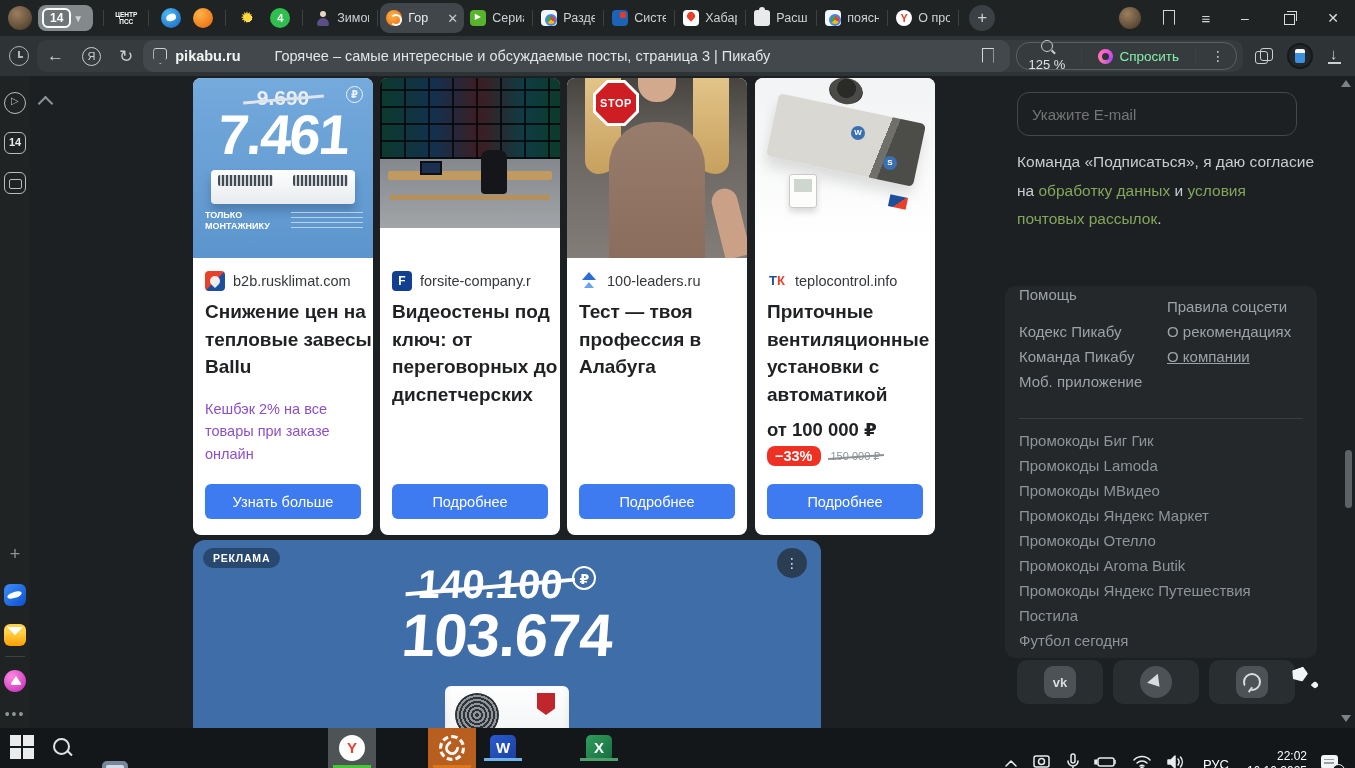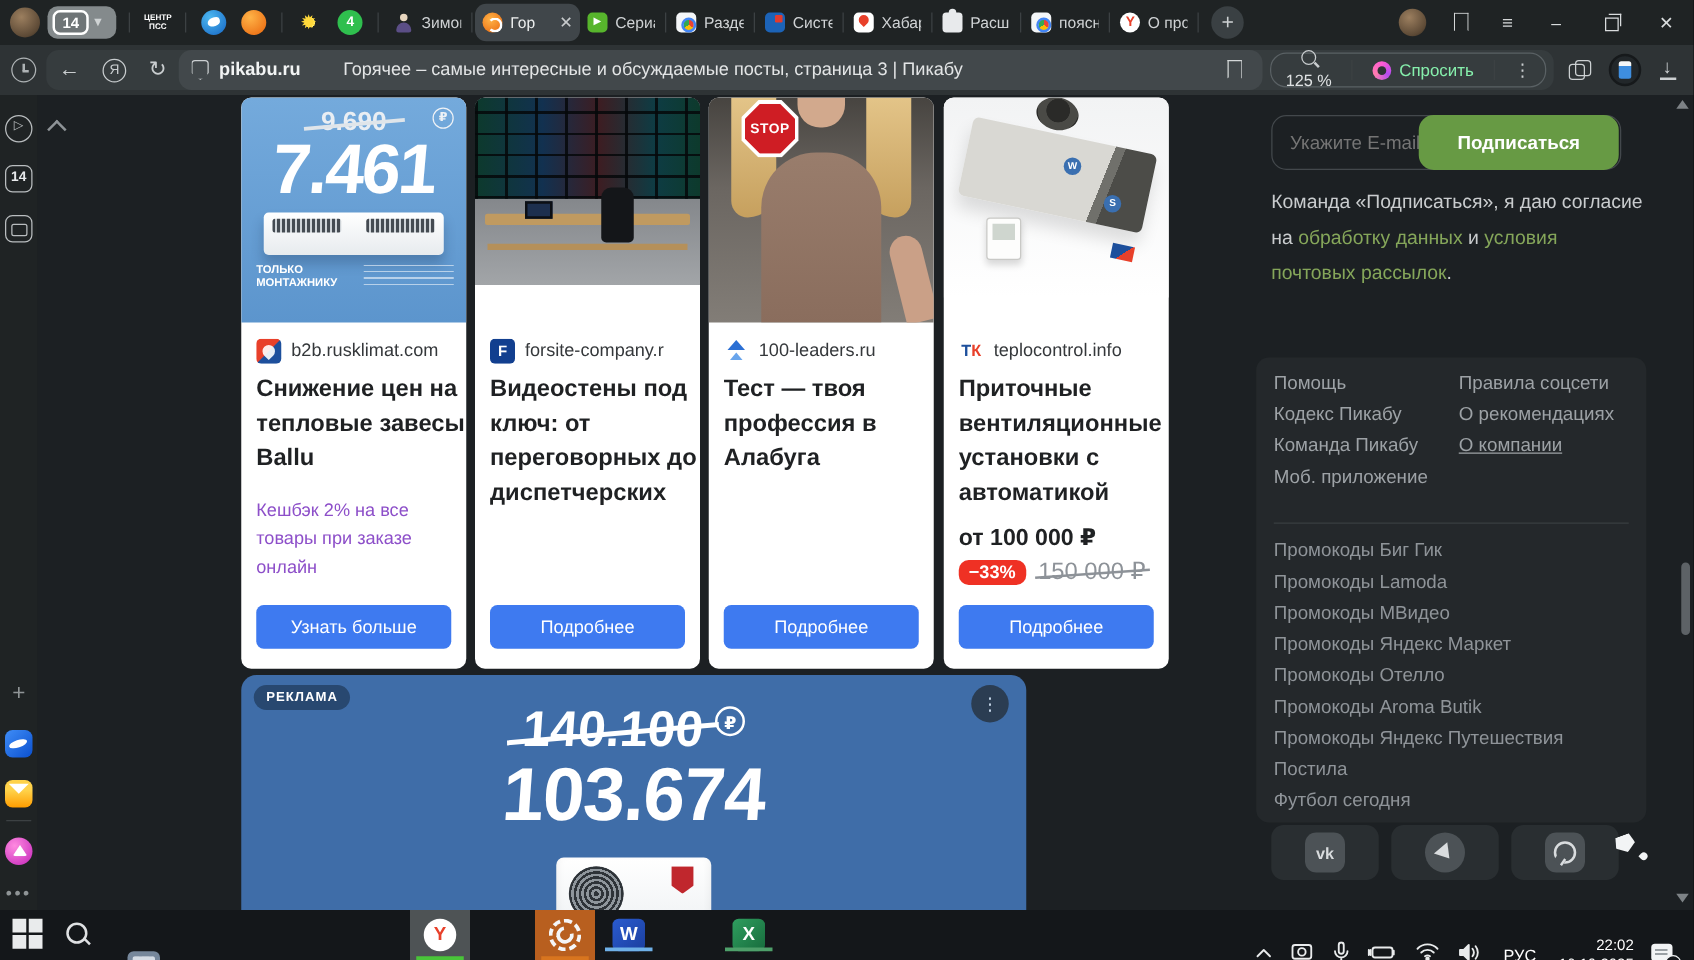--- a/index.html
+++ b/index.html
@@ -110,21 +110,21 @@
   
   .card{position:absolute;top:2px;width:180px;height:457px;background:#fff;border-radius:8px;overflow:hidden;}
   .cimg{position:absolute;left:0;top:0;right:0;overflow:hidden;}
   .dom{position:absolute;left:12px;top:193px;display:flex;align-items:center;gap:8px;font-size:14.5px;color:#35383b;width:168px;overflow:hidden;white-space:nowrap;}
   .ctitle{position:absolute;left:12px;top:220px;width:172px;font-size:19px;font-weight:bold;color:#1f2123;line-height:1.45;white-space:normal;overflow:hidden;max-height:118px;}
   .ctitle.tall{max-height:150px;}
   .csub{position:absolute;left:12px;top:320px;width:150px;font-size:14.5px;color:#8d4fc9;line-height:1.55;}
   .cprice{position:absolute;left:12px;top:341px;font-size:18.5px;font-weight:bold;color:#1f2123;}
   .cdisc{position:absolute;left:12px;top:368px;display:flex;align-items:center;gap:10px;}
   .badge{background:#ef3124;color:#fff;font-size:14.5px;font-weight:bold;border-radius:8px;padding:2px 8px;}
-  .oldp{color:#8d9298;font-size:19px;position:relative;text-align:center;}
+  .oldp{color:#8d9298;font-size:11px;position:relative;text-align:center;}
   .oldp::after{content:"";position:absolute;left:-3px;right:-3px;top:50%;height:1.8px;background:#8d9298;transform:rotate(-4deg);}
   .cbtn{position:absolute;left:12px;bottom:16px;width:156px;height:35px;background:#3e7af0;border:none;border-radius:6px;color:#fff;font-size:14.5px;cursor:pointer;}
   .favsq{width:20px;height:20px;border-radius:4px;flex:0 0 auto;position:relative;}
   .fav-rk{background:linear-gradient(135deg,#e8402a 49%,#1d4f9c 51%);}
   .fav-rk::after{content:"";position:absolute;left:5px;top:5px;width:10px;height:10px;border-radius:50% 50% 50% 0;background:#fff;transform:rotate(-45deg);opacity:.9;}
   .fav-fs{background:#123f8f;color:#fff;font-weight:bold;font-size:12px;text-align:center;line-height:20px;}
   .fav-100{background:#fff;}
   .fav-100::before{content:"";position:absolute;left:3px;top:1px;border-left:7px solid transparent;border-right:7px solid transparent;border-bottom:8px solid #2b6fd4;}
   .fav-100::after{content:"";position:absolute;left:5px;top:11px;border-left:5px solid transparent;border-right:5px solid transparent;border-bottom:6px solid #69a5ec;}
   .fav-tk{background:#fff;font-weight:bold;font-size:13px;line-height:20px;text-align:center;}
@@ -459,28 +459,27 @@
       <div class="rek">РЕКЛАМА</div>
       <div class="bdots">⋮</div>
       <div class="bprices">
         <div><span class="bold-old">140.100</span><span class="brub">₽</span></div>
         <div class="bnew">103.674</div>
       </div>
       <div class="bac"></div>
     </div>
 
     <input class="sub-input" placeholder="Укажите E-mail" style="">
-    <button class="sub-btn">Подписаться</button>
     <div class="consent">
       <span>Команда «Подписаться», я даю согласие на </span><span class="glink">обработку данных</span><span> и </span><span class="glink">условия почтовых рассылок</span><span>.</span>
     </div>
 
     <div class="fpanel" id="fpanel">
       <div class="fdiv"></div>
-    <div class="flink" style="left: 14px; top: 12px;">Помощь</div>
+    <div class="flink" style="left: 14px; top: 0;">Помощь</div>
         <div class="flink" style="left: 14px; top: 37px;">Кодекс Пикабу</div>
         <div class="flink" style="left: 14px; top: 62px;">Команда Пикабу</div>
         <div class="flink" style="left: 14px; top: 87px;">Моб. приложение</div>
         <div class="flink" style="left: 162px; top: 12px;">Правила соцсети</div>
         <div class="flink" style="left: 162px; top: 37px;">О рекомендациях</div>
         <div class="flink" style="left: 162px; top: 62px; text-decoration: underline;">О компании</div>
         <div class="plink" style="left: 14px; top: 146px; text-align: center;">Промокоды Биг Гик</div>
         <div class="plink" style="left: 14px; top: 171px;">Промокоды Lamoda</div>
         <div class="plink" style="left: 14px; top: 196px;">Промокоды МВидео</div>
         <div class="plink" style="left: 14px; top: 221px;">Промокоды Яндекс Маркет</div>

